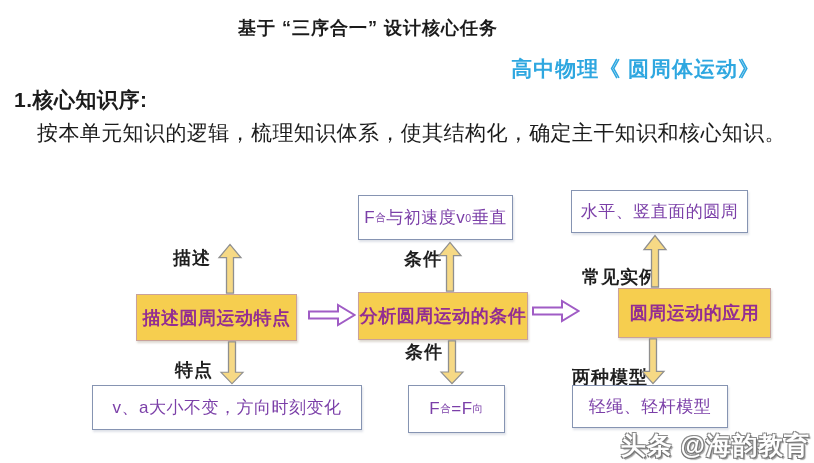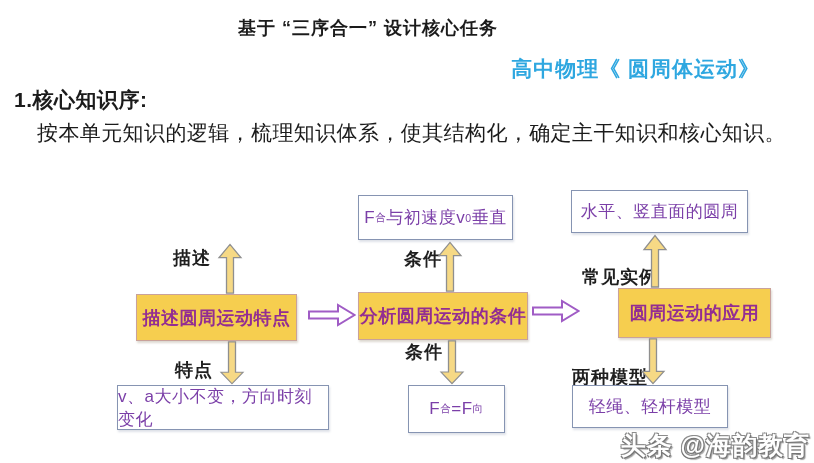--- a/index.html
+++ b/index.html
@@ -114,21 +114,21 @@
   <svg class="varrow abs" style="left:219px; top:341px;" width="26" height="44" viewBox="0 0 26 52" preserveAspectRatio="none">
     <path d="M9.5 1 L9.5 37 L2 37 L13 50.5 L24 37 L16.5 37 L16.5 1 Z"></path>
     </svg>
   <svg class="varrow abs" style="left:439px; top:340px;" width="26" height="45" viewBox="0 0 26 52" preserveAspectRatio="none">
     <path d="M9.5 1 L9.5 37 L2 37 L13 50.5 L24 37 L16.5 37 L16.5 1 Z"></path>
     </svg>
   <svg class="varrow abs" style="left:640px; top:338px;" width="26" height="47" viewBox="0 0 26 52" preserveAspectRatio="none">
     <path d="M9.5 1 L9.5 37 L2 37 L13 50.5 L24 37 L16.5 37 L16.5 1 Z"></path>
     </svg>
 
-  <div class="wbox" style="left:117px; top:385px; width:212px; height:45px;">
+  <div class="wbox" style="left:92px; top:385px; width:270px; height:45px;">
       <span>v、a大小不变，方向时刻变化</span>
     </div>
   <div class="wbox" style="left:408px; top:385px; width:97px; height:48px;">
       <span>F</span>
       <sub>合</sub>
       <span>=</span>
       <span>F</span>
       <sub>向</sub>
     </div>
   <div class="wbox" style="left:572px; top:385px; width:156px; height:43px;">

